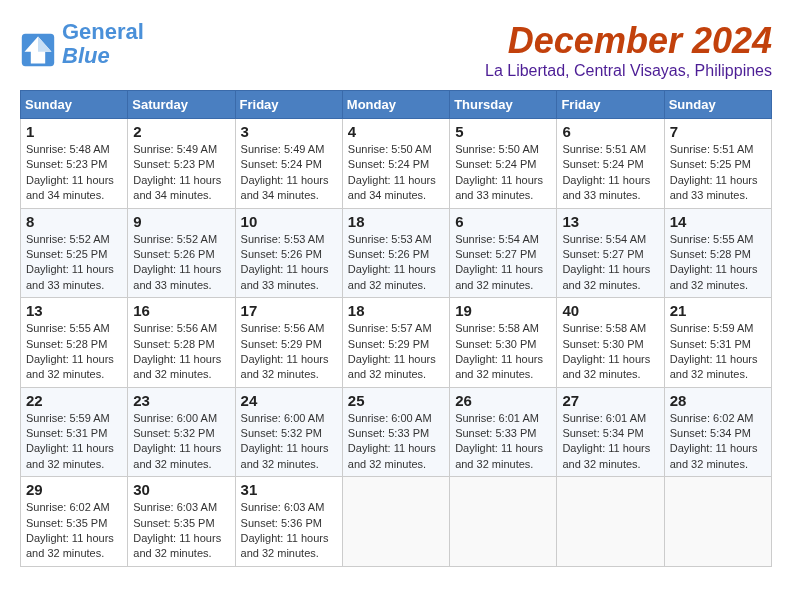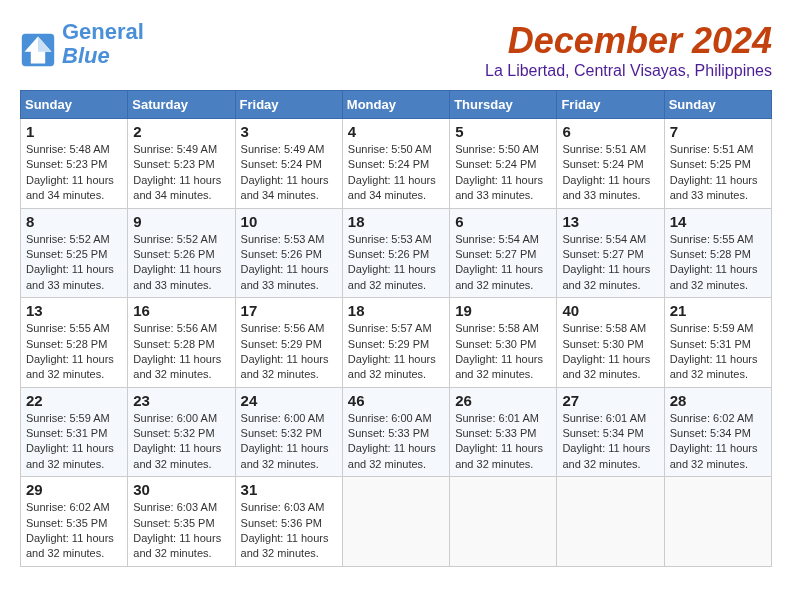--- a/index.html
+++ b/index.html
@@ -315,21 +315,21 @@
         </td>
         <td>
           <span class="day-num">24</span>
           <div class="day-info">
             Sunrise: 6:00 AM<br>
             Sunset: 5:32 PM<br>
             Daylight: 11 hours and 32 minutes.
           </div>
         </td>
         <td>
-          <span class="day-num">46</span>
+          <span class="day-num">25</span>
           <div class="day-info">
             Sunrise: 6:00 AM<br>
             Sunset: 5:33 PM<br>
             Daylight: 11 hours and 32 minutes.
           </div>
         </td>
         <td>
           <span class="day-num">26</span>
           <div class="day-info">
             Sunrise: 6:01 AM<br>

